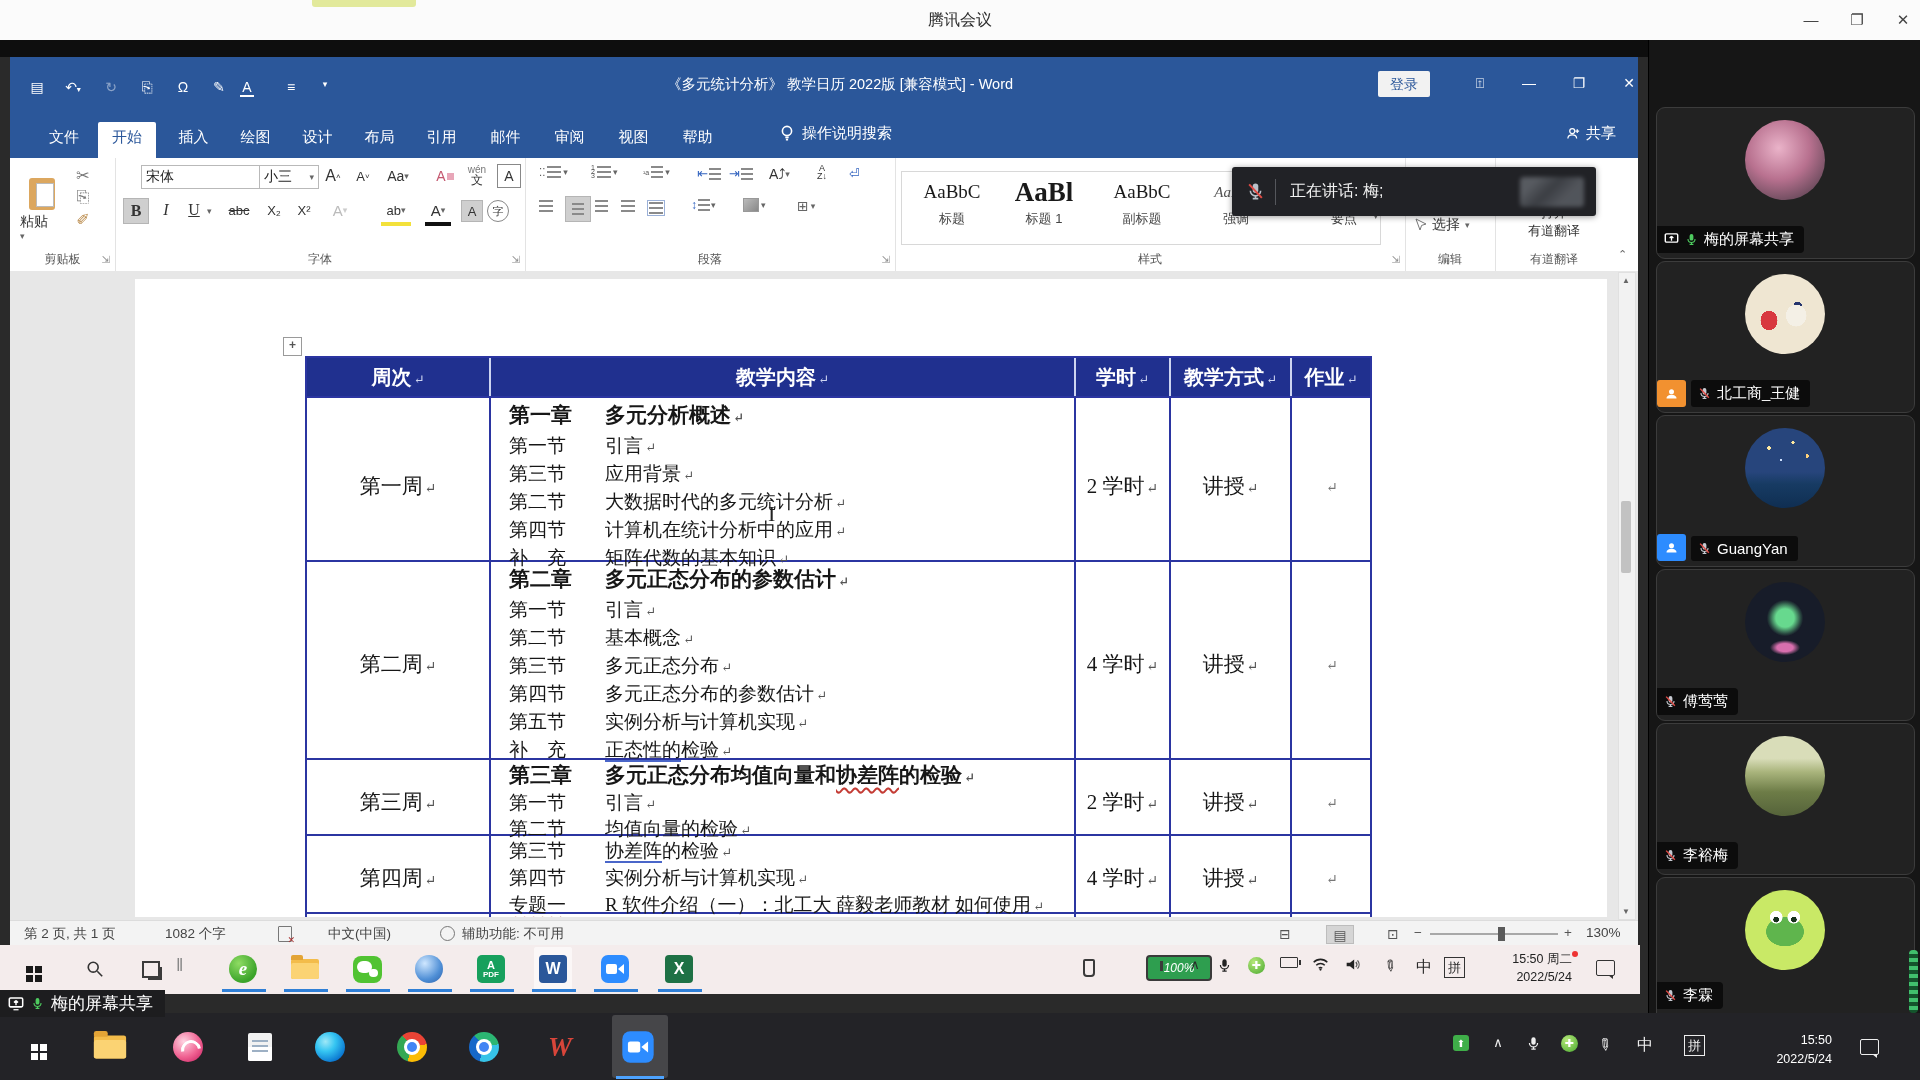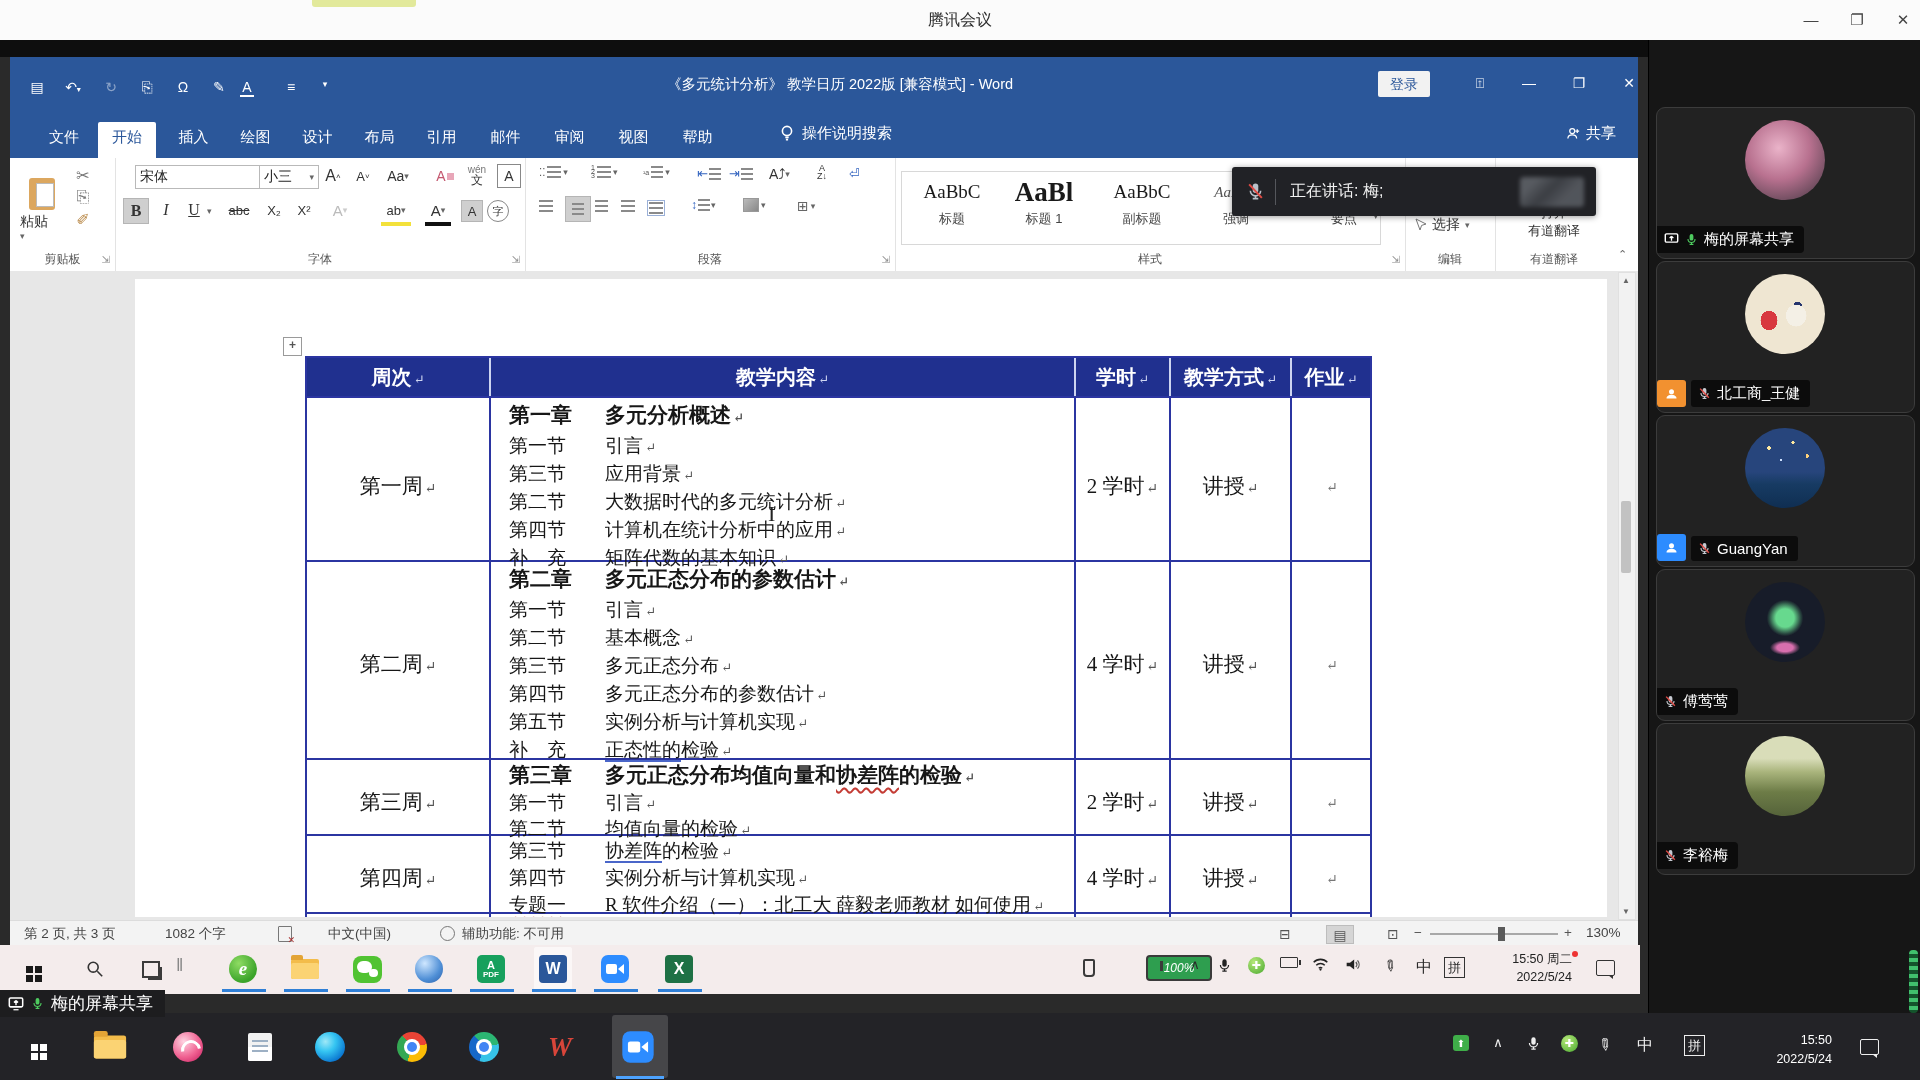--- a/index.html
+++ b/index.html
@@ -269,21 +269,21 @@
             <div class="car">▾</div>
           </div>
           <div class="abs rbtn" style="left:62px;top:8px;width:22px;height:18px;color:#777;">✂</div>
           <div class="abs rbtn" style="left:62px;top:30px;width:22px;height:18px;color:#777;">⎘</div>
           <div class="abs rbtn" style="left:62px;top:52px;width:22px;height:18px;color:#b78542;">✐</div>
           <div class="abs glabel">剪贴板</div>
           <div class="abs launch" style="right:5px;">⇲</div>
         </div>
 
         <div class="abs rgroup" style="left:105px;width:410px;">
-          <div class="abs combo" style="left:20px;top:7px;width:128px;align-items:center;">
+          <div class="abs combo" style="left:26px;top:7px;width:128px;align-items:center;">
             <span>宋体</span>
               <span class="car">▾</span>
           </div>
           <div class="abs combo" style="left:144px;top:7px;width:50px;">
             <span>小三</span>
               <span class="car">▾</span>
           </div>
           <div class="abs rbtn" style="left:206px;top:6px;width:24px;height:24px;font-size:16px;">
               <span>A</span>
               <sup style="font-size:8px;">˄</sup>
@@ -573,21 +573,21 @@
         </div>
 
         <div class="abs vscroll">
           <div class="abs varrow" style="top:3px;">▲</div>
           <div class="abs vthumb"></div>
           <div class="abs varrow" style="bottom:3px;">▼</div>
         </div>
       </div>
 
       <div class="abs status">
-        <div class="abs sitm" style="left:14px;">第 2 页, 共 3 页</div>
+        <div class="abs sitm" style="left:14px;">第 2 页, 共 1 页</div>
         <div class="abs sitm" style="left:155px;">1082 个字</div>
         <div class="abs" style="left:268px;top:5px;width:12px;height:14px;border:1.4px solid #777;border-radius:1px;">
           <span style="position:absolute;right:-4px;bottom:-4px;color:#a33;font-size:9px;">✕</span>
         </div>
         <div class="abs sitm" style="left:318px;">中文(中国)</div>
         <div class="abs" style="left:430px;top:5px;width:13px;height:13px;border:1.4px solid #777;border-radius:50%;"></div>
         <div class="abs sitm" style="left:452px;">辅助功能: 不可用</div>
         <div class="abs viewic" style="left:1262px;">⊟</div>
         <div class="abs viewic on" style="left:1316px;">▤</div>
         <div class="abs viewic" style="left:1370px;">⊡</div>
@@ -799,20 +799,32 @@
         <svg width="13" height="15" viewBox="0 0 24 24">
             <rect x="8.5" y="2" width="7" height="12" rx="3.5" fill="#c6cad1"></rect>
             <path d="M5.5 11a6.5 6.5 0 0 0 13 0" fill="none" stroke="#c6cad1" stroke-width="2"></path>
             <path d="M12 17.5V21M8.5 21h7" stroke="#c6cad1" stroke-width="2"></path>
             <path d="M4 3L20 20" stroke="#e14b45" stroke-width="2.6"></path>
           </svg>
         <span>李裕梅</span>
       </div>
     </div>
 
+    <div class="abs ptile" style="top:837px;height:136px;border-radius:9px 9px 0 0;">
+      <div class="abs avatar av-frog"></div>
+      <div class="chip">
+        <svg width="13" height="15" viewBox="0 0 24 24">
+            <rect x="8.5" y="2" width="7" height="12" rx="3.5" fill="#c6cad1"></rect>
+            <path d="M5.5 11a6.5 6.5 0 0 0 13 0" fill="none" stroke="#c6cad1" stroke-width="2"></path>
+            <path d="M12 17.5V21M8.5 21h7" stroke="#c6cad1" stroke-width="2"></path>
+            <path d="M4 3L20 20" stroke="#e14b45" stroke-width="2.6"></path>
+          </svg>
+        <span>李霖</span>
+      </div>
+    </div>
     <div class="abs greenscroll"></div>
   </div>
 
   <div class="abs rtask">
     <div class="abs rtico" style="left:14px;">
         <span class="winblk w"></span>
       </div>
     <div class="abs rtico" style="left:90px;">
         <span class="folder" style="transform:scale(1.15);"></span>
       </div>

